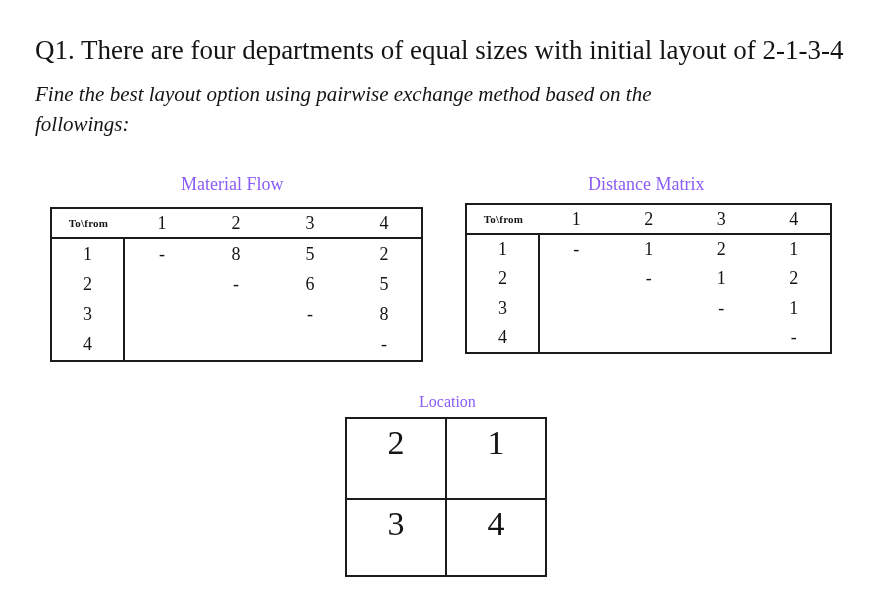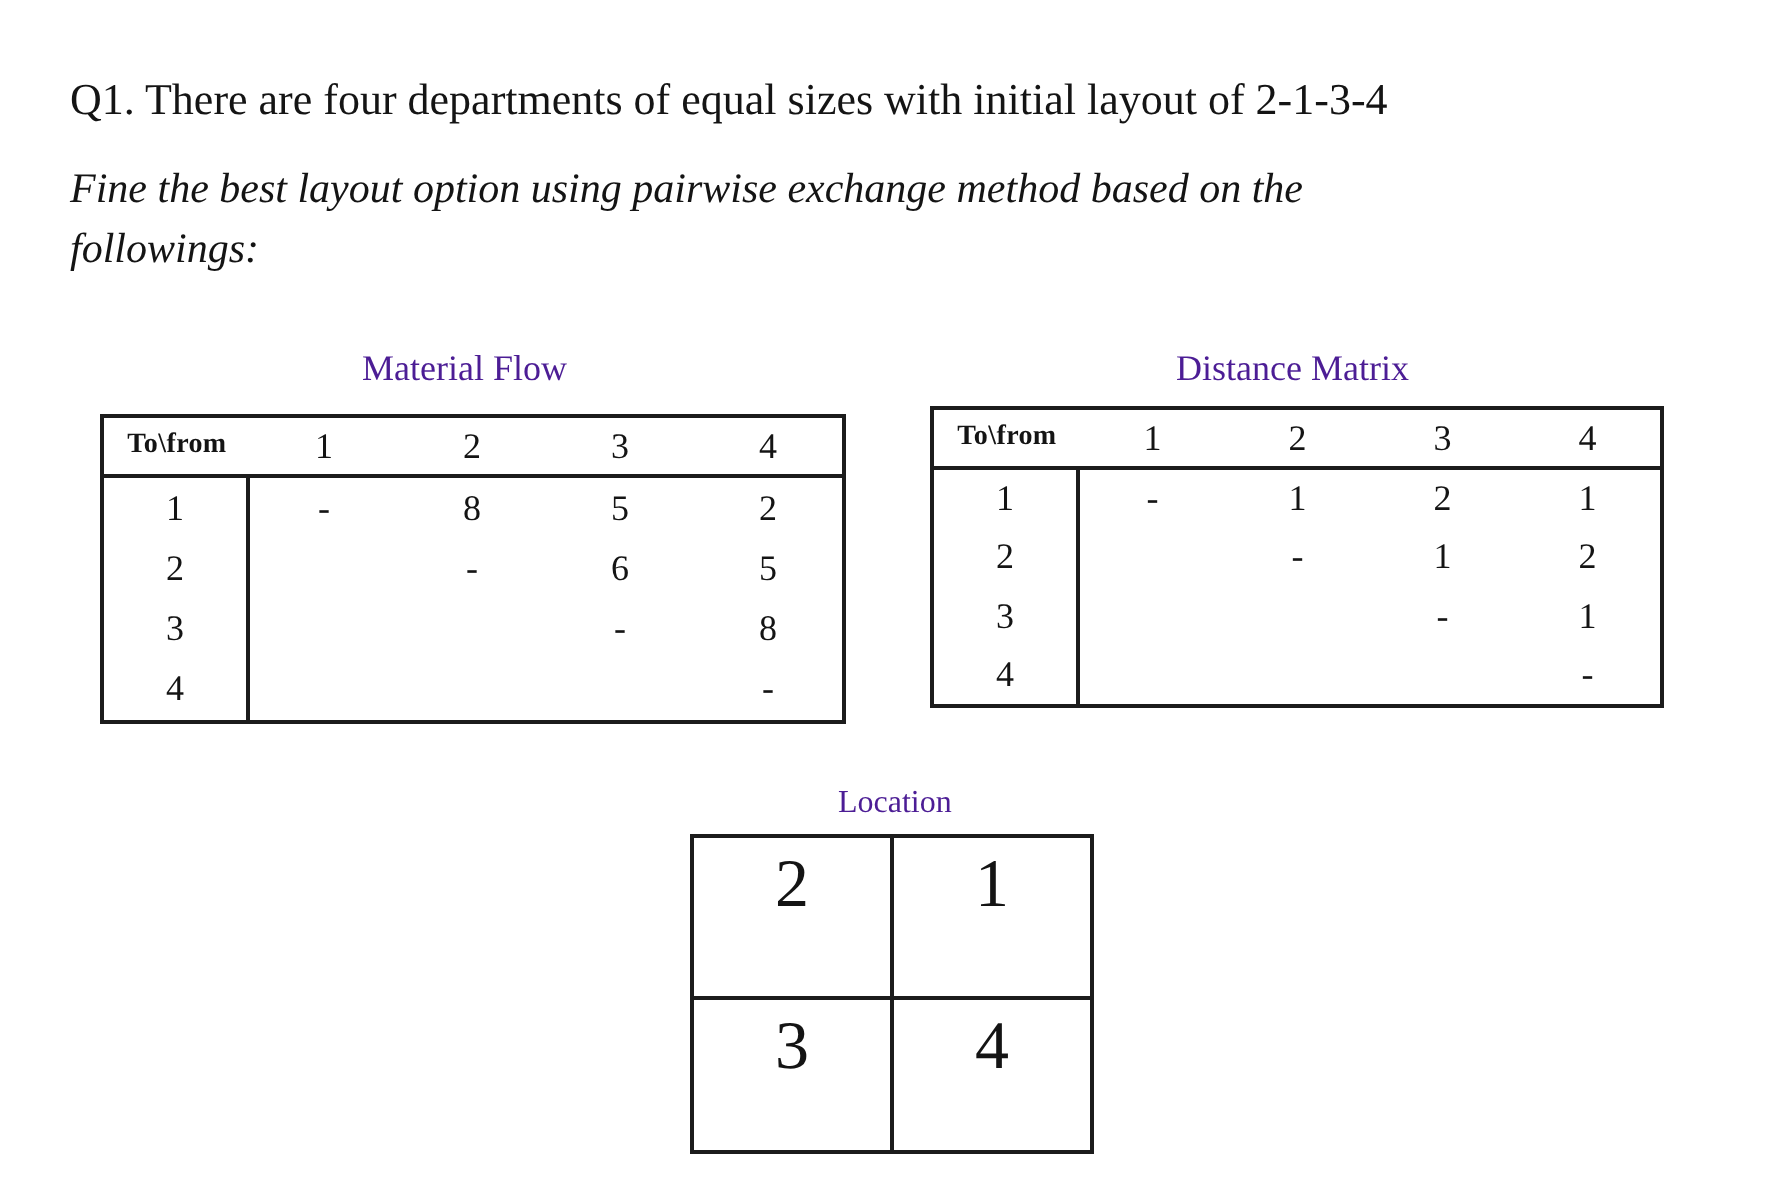--- a/index.html
+++ b/index.html
@@ -13,36 +13,36 @@
     height: 596px;
     background: #ffffff;
     font-family: "Liberation Serif", "DejaVu Serif", serif;
     color: #141414;
     overflow: hidden;
   }
   .q-line1 {
     position: absolute;
     left: 35px;
     top: 36px;
-    font-size: 22px;
+    font-size: 27px;
     line-height: 28px;
     white-space: nowrap;
   }
   .q-body {
     position: absolute;
     left: 35px;
     top: 79px;
     width: 700px;
     font-size: 21px;
     line-height: 30px;
     font-style: italic;
   }
   .red-title {
     position: absolute;
-    color: #4c1d95;
+    color: #8b5cf6;
     font-size: 18px;
     line-height: 20px;
     white-space: nowrap;
   }
   .mf-title  { left: 181px; top: 174px; }
   .dm-title  { left: 588px; top: 174px; }
   .loc-title { left: 419px; top: 392px; font-size: 16px; }
 
   .matrix {
     position: absolute;
@@ -65,21 +65,21 @@
   }
   .cell {
     display: flex;
     align-items: center;
     justify-content: center;
     font-size: 18px;
     box-sizing: border-box;
   }
   .cell.hdr { border-bottom: 2px solid #1c1c1c; }
   .cell.corner {
-    font-size: 14px;
+    font-size: 11px;
     font-weight: bold;
     letter-spacing: 0.2px;
   }
   .cell.rowhead { border-right: 2px solid #1c1c1c; }
 
   .loc-grid {
     position: absolute;
     left: 345px; top: 417px;
     width: 202px; height: 160px;
     display: grid;

